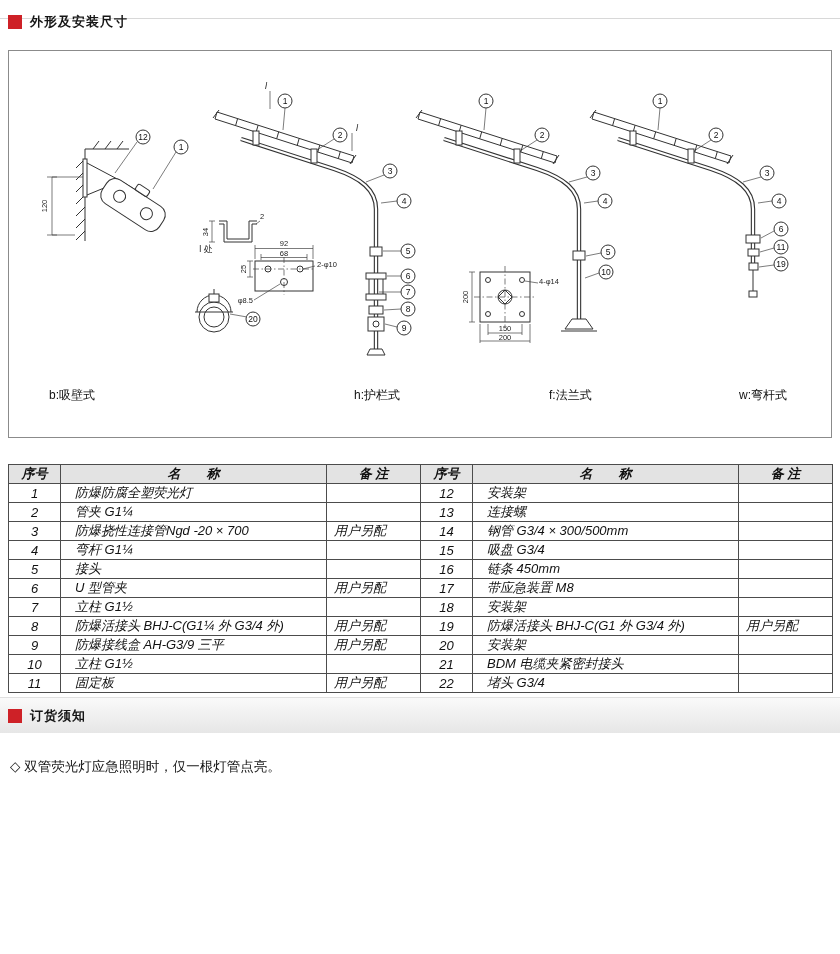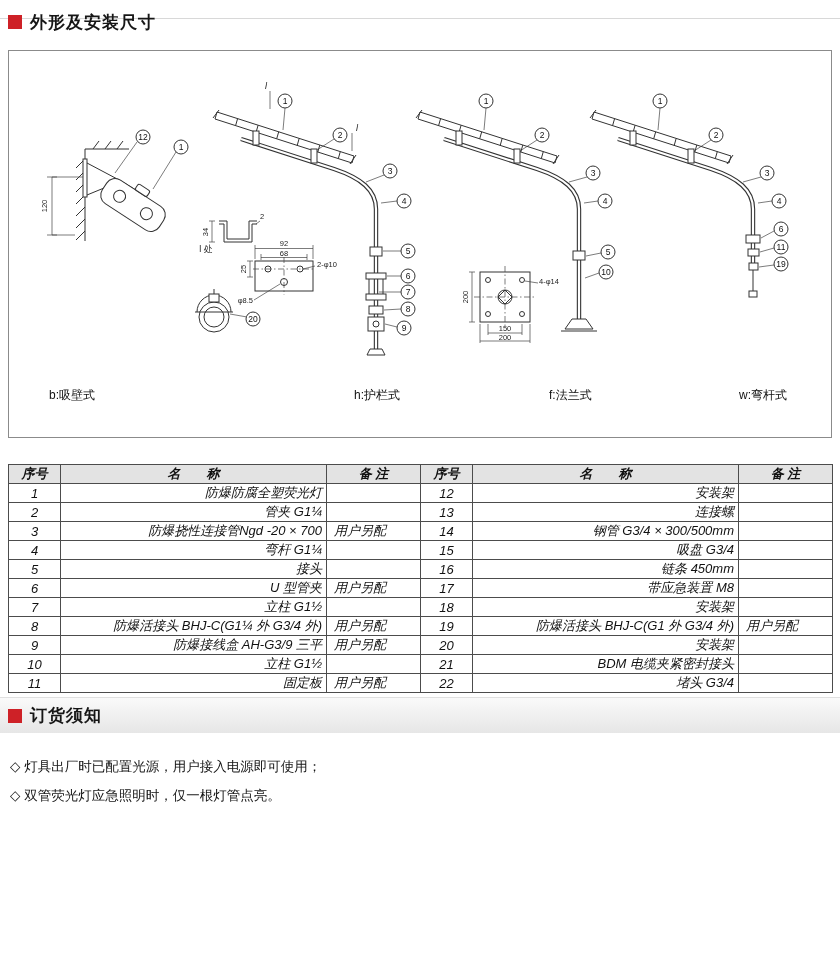--- a/index.html
+++ b/index.html
@@ -4,42 +4,42 @@
 <style>
   * { box-sizing: border-box; }
   html,body { margin:0; padding:0; }
   body {
     width:840px; height:954px; background:#ffffff; position:relative; overflow:hidden;
     font-family:"Liberation Sans","DejaVu Sans",sans-serif; color:#111;
   }
   .top-rule { position:absolute; left:0; top:18px; width:840px; height:1px; background:#d8d8d8; }
   .section-header { display:flex; align-items:center; gap:8px; padding-left:8px; height:36px; position:relative; margin-top:4px; }
   .red-square { width:14px; height:14px; background:#ce2127; flex:0 0 auto; }
-  .section-title { margin:0; font-size:17px; font-weight:bold; letter-spacing:1px; color:#161616; }
+  .section-title { margin:0; font-size:13px; font-weight:bold; letter-spacing:1px; color:#161616; }
   .drawing-box { margin:10px 8px 0 8px; height:388px; border:1px solid #8b8b8b; background:#fff; }
   .drawing-box svg { display:block; width:100%; height:100%; }
 
   
   .dln  { stroke:#333; fill:none; stroke-width:1; }
   .thin { stroke:#444; fill:none; stroke-width:0.7; }
   .dash { stroke:#444; fill:none; stroke-width:0.7; stroke-dasharray:6 2.5 1.5 2.5; }
   .pipe  { stroke:#333; fill:none; stroke-width:4.4; }
   .pcore { stroke:#fff; fill:none; stroke-width:2.2; }
   .part { fill:#fff; stroke:#333; stroke-width:1; }
   .callout circle { fill:#fff; stroke:#333; stroke-width:1; }
   .ct  { font-size:8.5px; fill:#111; text-anchor:middle; }
   .dt  { font-size:7.5px; fill:#222; text-anchor:middle; }
   .cap { font-size:12px; fill:#111; }
 
   .parts-table { border-collapse:collapse; margin:26px 8px 0 8px; width:824px; table-layout:fixed; font-size:13px;font-style:italic; }
   .parts-table th, .parts-table td { border:1px solid #4c4c4c; height:19px; padding:0 4px; overflow:hidden; white-space:nowrap; }
   .parts-table th { background:#e3e3e3; font-weight:bold; text-align:center; }
   th.c-no { width:52px; } th.c-name { width:266px; } th.c-remark { width:94px; }
   td.c-no { text-align:center; }
-  td.c-name { text-align:right; padding-left:8px; }
+  td.c-name { text-align:left; padding-left:14px; }
   td.c-remark { text-align:left; padding-left:7px; }
 
   .section-header.band { height:36px; background:linear-gradient(180deg,#fafafa 0%,#e6e6e6 100%); border-top:1px solid #e0e0e0; }
   .notes { margin:24px 10px 0 10px; font-size:13.5px; color:#141414; }
   .notes p { margin:0 0 9px 0; line-height:1.5; }
   .notes p.example { text-indent:26px; margin-top:1px; }
 </style>
 </head>
 <body>
 
@@ -461,15 +461,14 @@
       </tr>
     </tbody>
 </table>
 
 <div class="section-header band">
   <span class="red-square"></span>
   <h2 class="section-title">订货须知</h2>
 </div>
 
 <div class="notes">
-  <p>◇ 灯具出厂时已配置光源，用户接入电源即可使用；</p>
   <p>◇ 双管荧光灯应急照明时，仅一根灯管点亮。</p>
 </div>
 
 </body></html>

